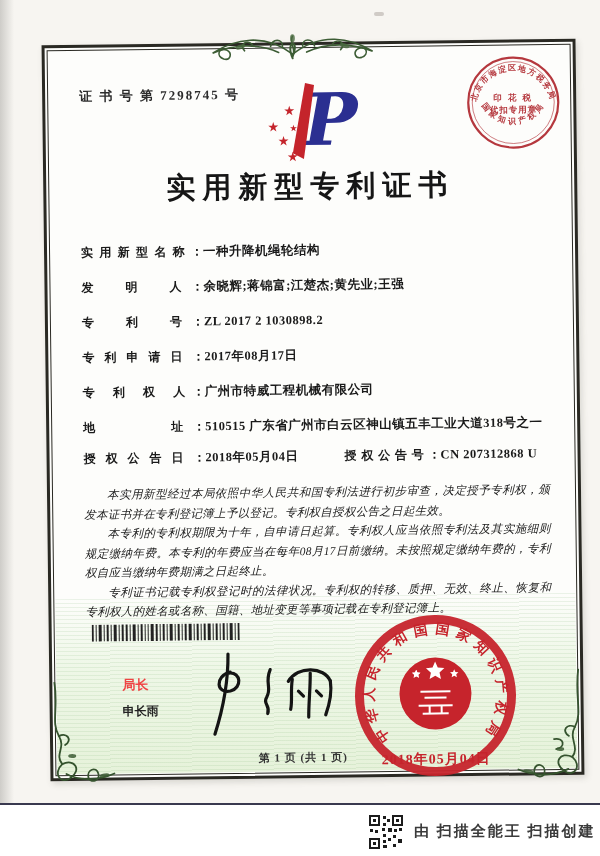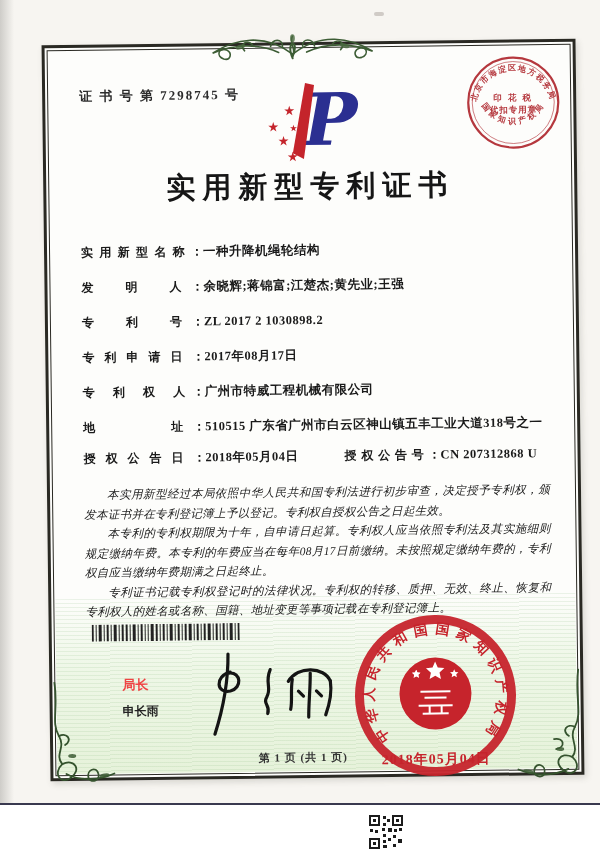--- a/index.html
+++ b/index.html
@@ -281,14 +281,15 @@
         <rect x="7" y="16" width="3" height="3"></rect>
           <rect x="15" y="20" width="3" height="3"></rect>
         <rect x="20" y="24" width="3" height="3"></rect>
           <rect x="25" y="21" width="3" height="3"></rect>
         <rect x="30" y="25" width="4" height="4"></rect>
           <rect x="15" y="26" width="3" height="3"></rect>
         <rect x="25" y="30" width="3" height="3"></rect>
           <rect x="15" y="31" width="4" height="3"></rect>
       </g>
     </svg>
+    <span class="credit">由 扫描全能王 扫描创建</span>
   </div>
 </div>
 
 </body></html>

